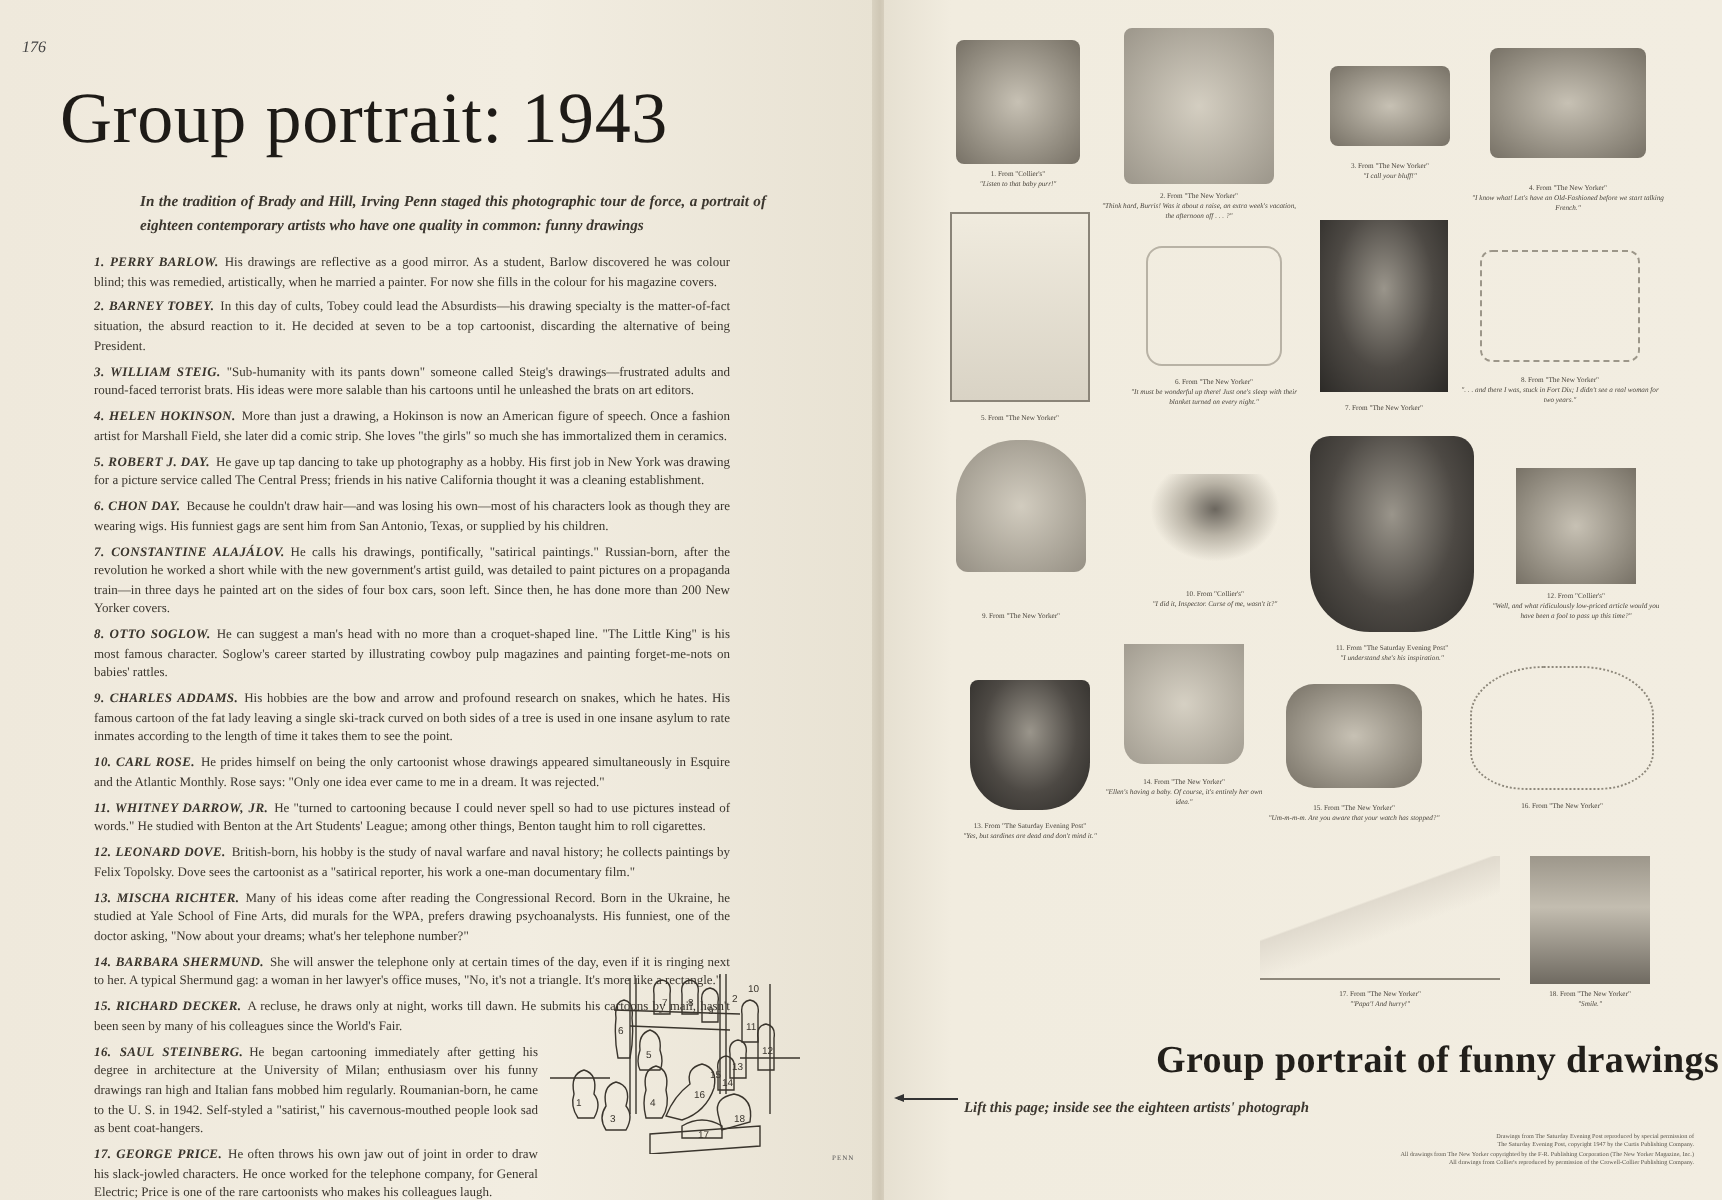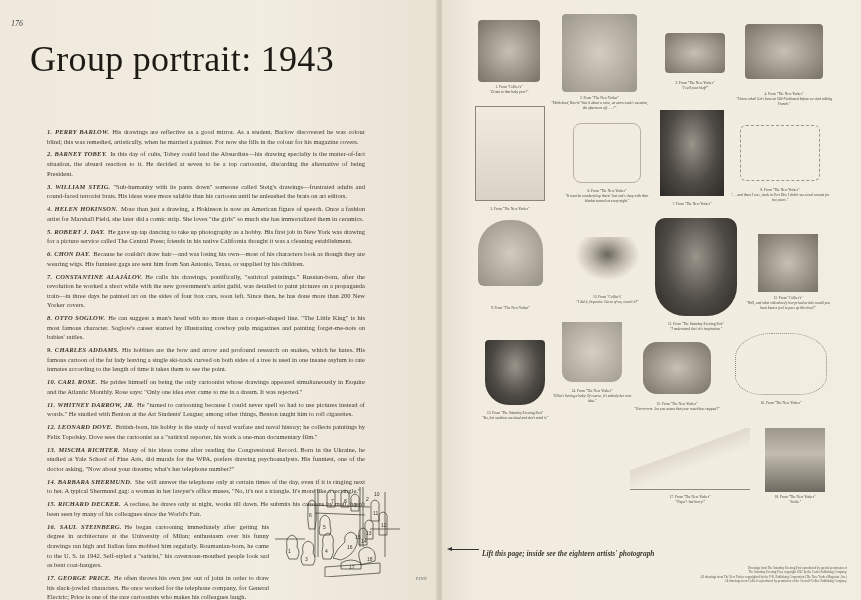--- a/index.html
+++ b/index.html
@@ -41,20 +41,21 @@
   .permissions { position: absolute; right: 14px; top: 566px; width: 260px; font-size: 3.1px; line-height: 4.4px; text-align: right; color: #5b564c; }
 </style>
 </head>
 <body>
 
 <div class="spread">
 
   <div class="page page-left">
     <div class="page-number">176</div>
     <h1 class="main-title">Group portrait: 1943</h1>
+    <p class="intro">In the tradition of Brady and Hill, Irving Penn staged this photographic tour de force, a portrait of eighteen contemporary artists who have one quality in common: funny drawings</p>
 
     <div class="bios">
       <p class="bio"><span class="name">1. PERRY BARLOW.</span><span>His drawings are reflective as a good mirror. As a student, Barlow discovered he was colour blind; this was remedied, artistically, when he married a painter. For now she fills in the colour for his magazine covers.</span></p>
       <p class="bio"><span class="name">2. BARNEY TOBEY.</span><span>In this day of cults, Tobey could lead the Absurdists—his drawing specialty is the matter-of-fact situation, the absurd reaction to it. He decided at seven to be a top cartoonist, discarding the alternative of being President.</span></p>
       <p class="bio"><span class="name">3. WILLIAM STEIG.</span><span>"Sub-humanity with its pants down" someone called Steig's drawings—frustrated adults and round-faced terrorist brats. His ideas were more salable than his cartoons until he unleashed the brats on art editors.</span></p>
       <p class="bio"><span class="name">4. HELEN HOKINSON.</span><span>More than just a drawing, a Hokinson is now an American figure of speech. Once a fashion artist for Marshall Field, she later did a comic strip. She loves "the girls" so much she has immortalized them in ceramics.</span></p>
       <p class="bio"><span class="name">5. ROBERT J. DAY.</span><span>He gave up tap dancing to take up photography as a hobby. His first job in New York was drawing for a picture service called The Central Press; friends in his native California thought it was a cleaning establishment.</span></p>
       <p class="bio"><span class="name">6. CHON DAY.</span><span>Because he couldn't draw hair—and was losing his own—most of his characters look as though they are wearing wigs. His funniest gags are sent him from San Antonio, Texas, or supplied by his children.</span></p>
       <p class="bio"><span class="name">7. CONSTANTINE ALAJÁLOV.</span><span>He calls his drawings, pontifically, "satirical paintings." Russian-born, after the revolution he worked a short while with the new government's artist guild, was detailed to paint pictures on a propaganda train—in three days he painted art on the sides of four box cars, soon left. Since then, he has done more than 200 New Yorker covers.</span></p>
       <p class="bio"><span class="name">8. OTTO SOGLOW.</span><span>He can suggest a man's head with no more than a croquet-shaped line. "The Little King" is his most famous character. Soglow's career started by illustrating cowboy pulp magazines and painting forget-me-nots on babies' rattles.</span></p>
@@ -196,20 +197,21 @@
 
   <div class="cartoon" style="left:630px;top:428px;width:120px;height:78px;">
     <div class="art light" style="height:62px;border-bottom:1px solid #8e887b;background:linear-gradient(160deg,transparent 40%,#e0dace 41%,transparent 60%);"></div>
     <div class="cap" style="top:67px;"><span>17. From "The New Yorker"</span><span class="quote">"'Papa'! And hurry!"</span></div>
   </div>
   <div class="cartoon" style="left:765px;top:428px;width:60px;height:78px;">
     <div class="art mid" style="height:64px;border-radius:0;background:linear-gradient(180deg,#9d978b,#c3bdb0 40%,#6f6a61);"></div>
     <div class="cap" style="top:67px;"><span>18. From "The New Yorker"</span><span class="quote">"Smile."</span></div>
   </div>
 
+  <h2 class="sub-title">Group portrait of funny drawings</h2>
   <div class="lift-note">
     <span class="arrow"></span>
     <span>Lift this page; inside see the eighteen artists' photograph</span>
   </div>
   <div class="permissions">
     <div>Drawings from The Saturday Evening Post reproduced by special permission of</div>
     <div>The Saturday Evening Post, copyright 1947 by the Curtis Publishing Company.</div>
     <div>All drawings from The New Yorker copyrighted by the F-R. Publishing Corporation (The New Yorker Magazine, Inc.)</div>
     <div>All drawings from Collier's reproduced by permission of the Crowell-Collier Publishing Company.</div>
   </div>

